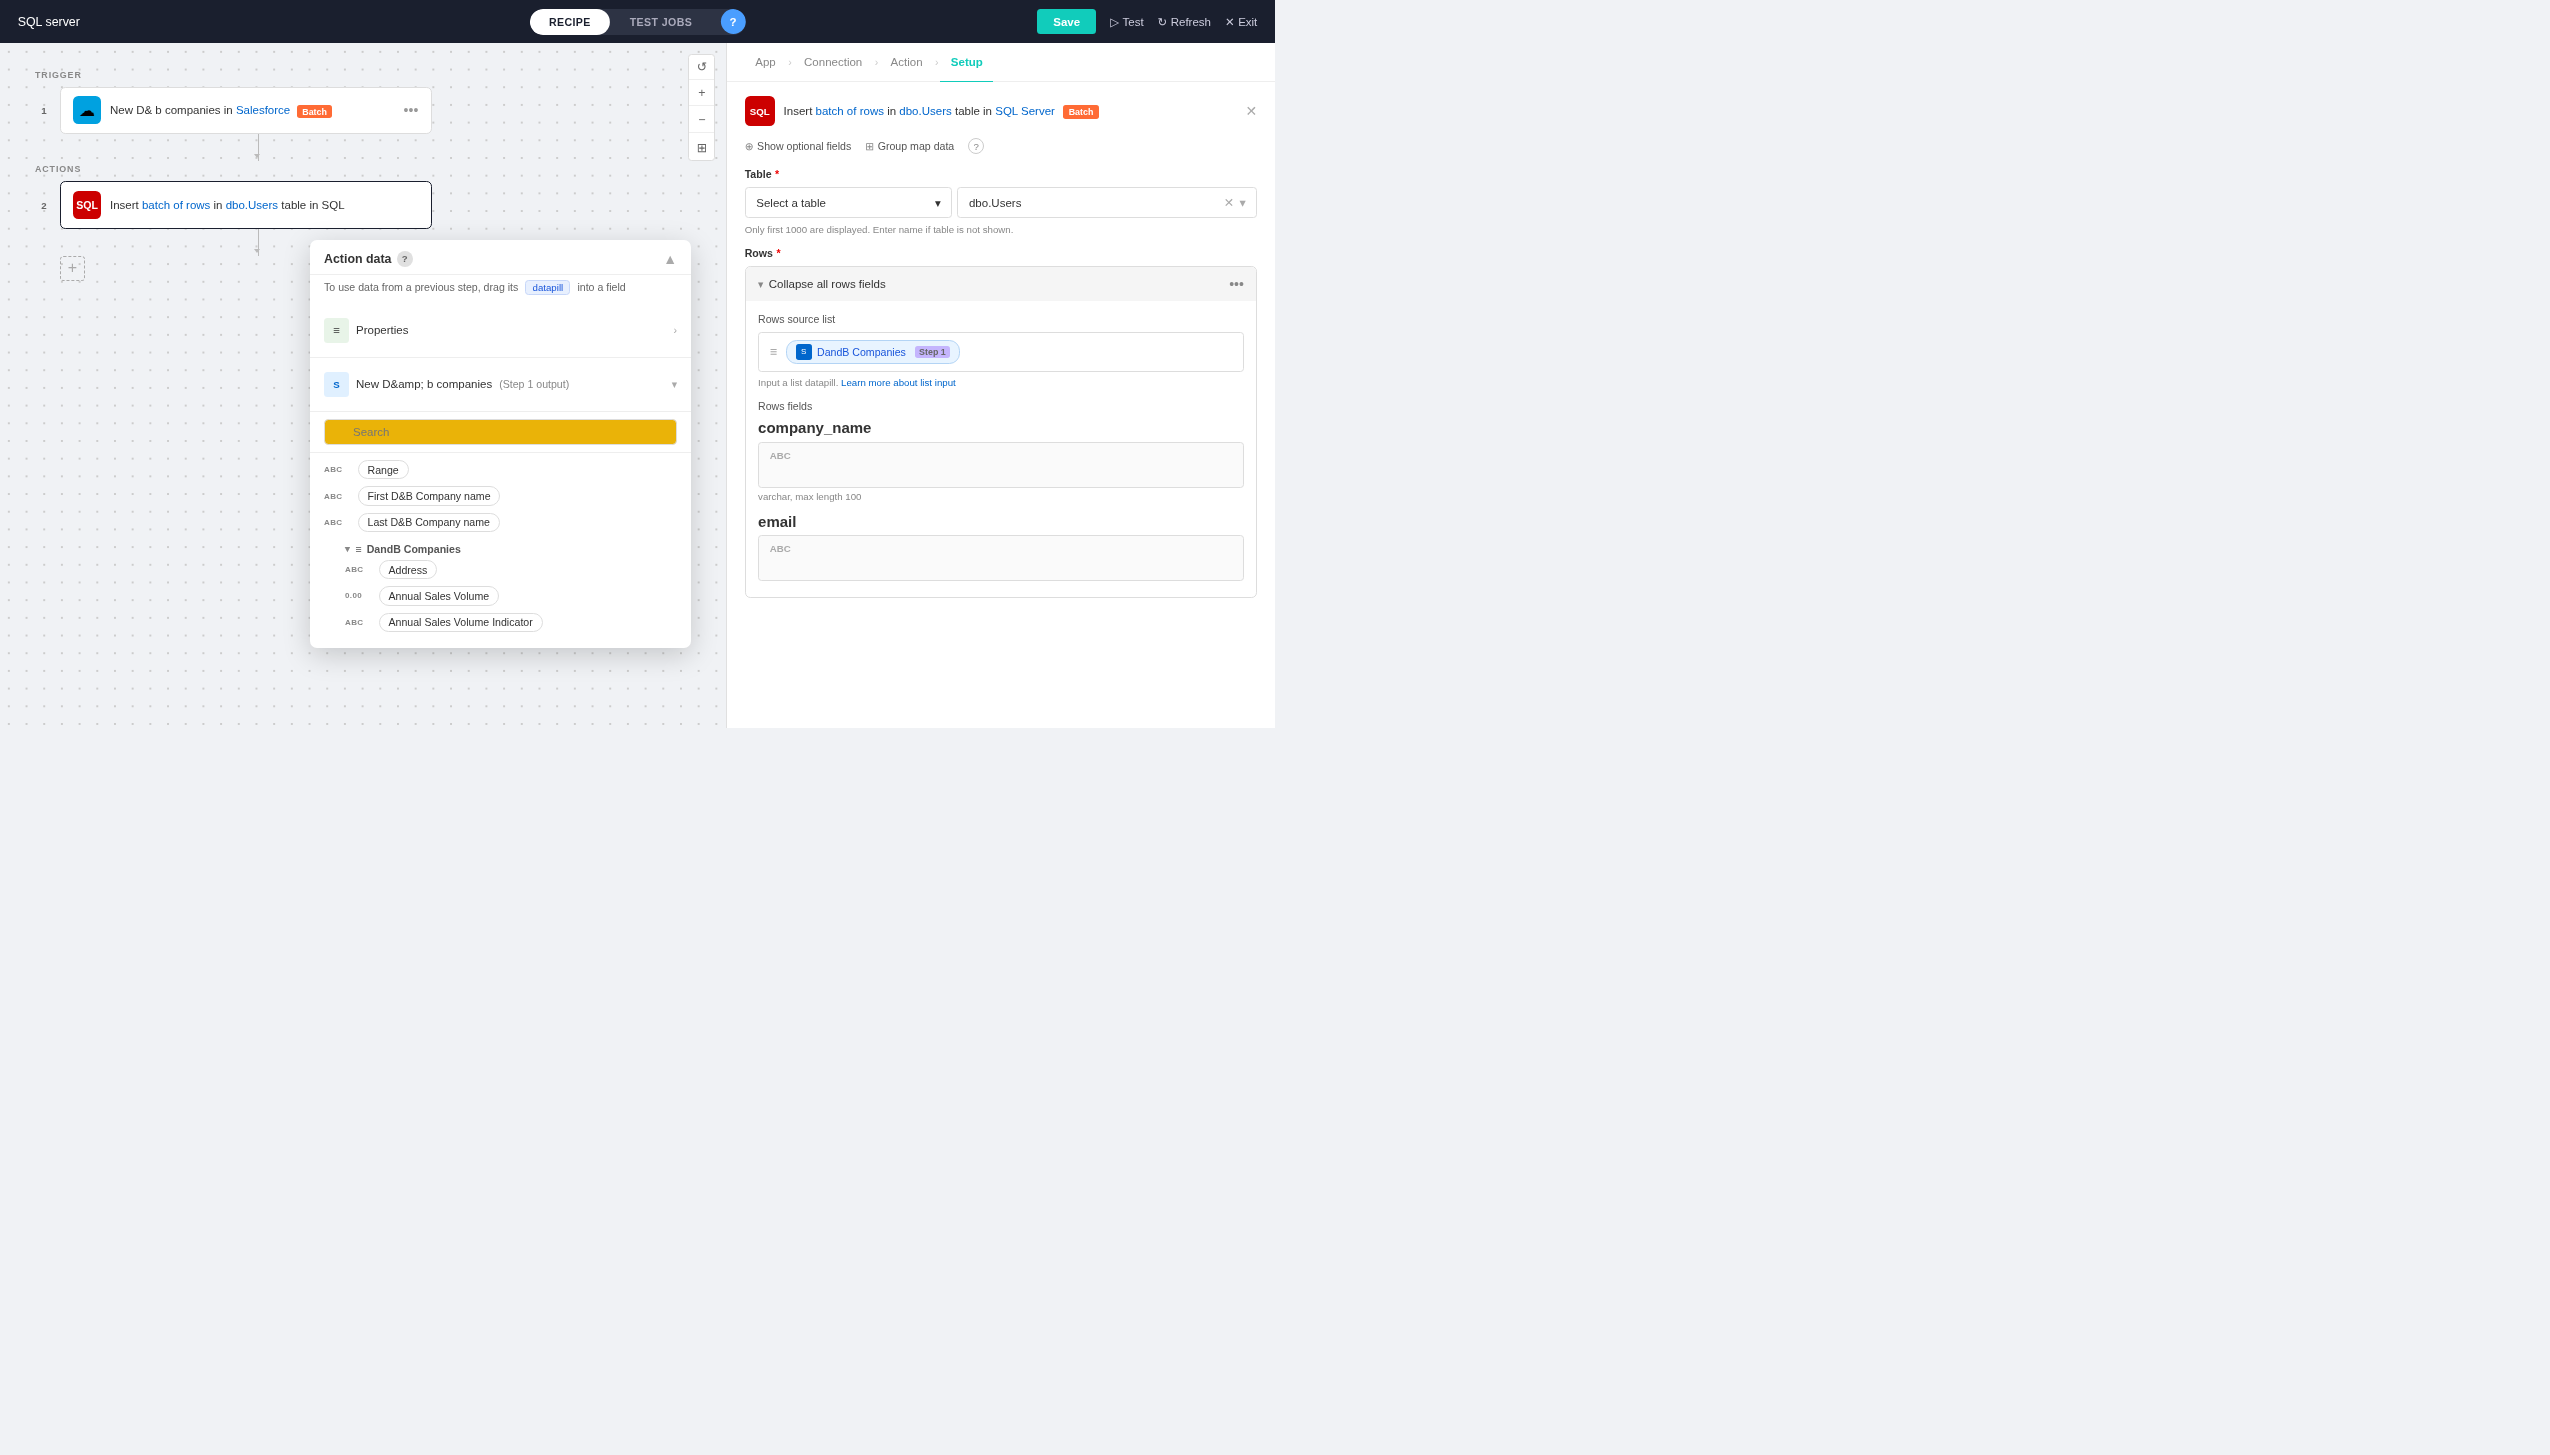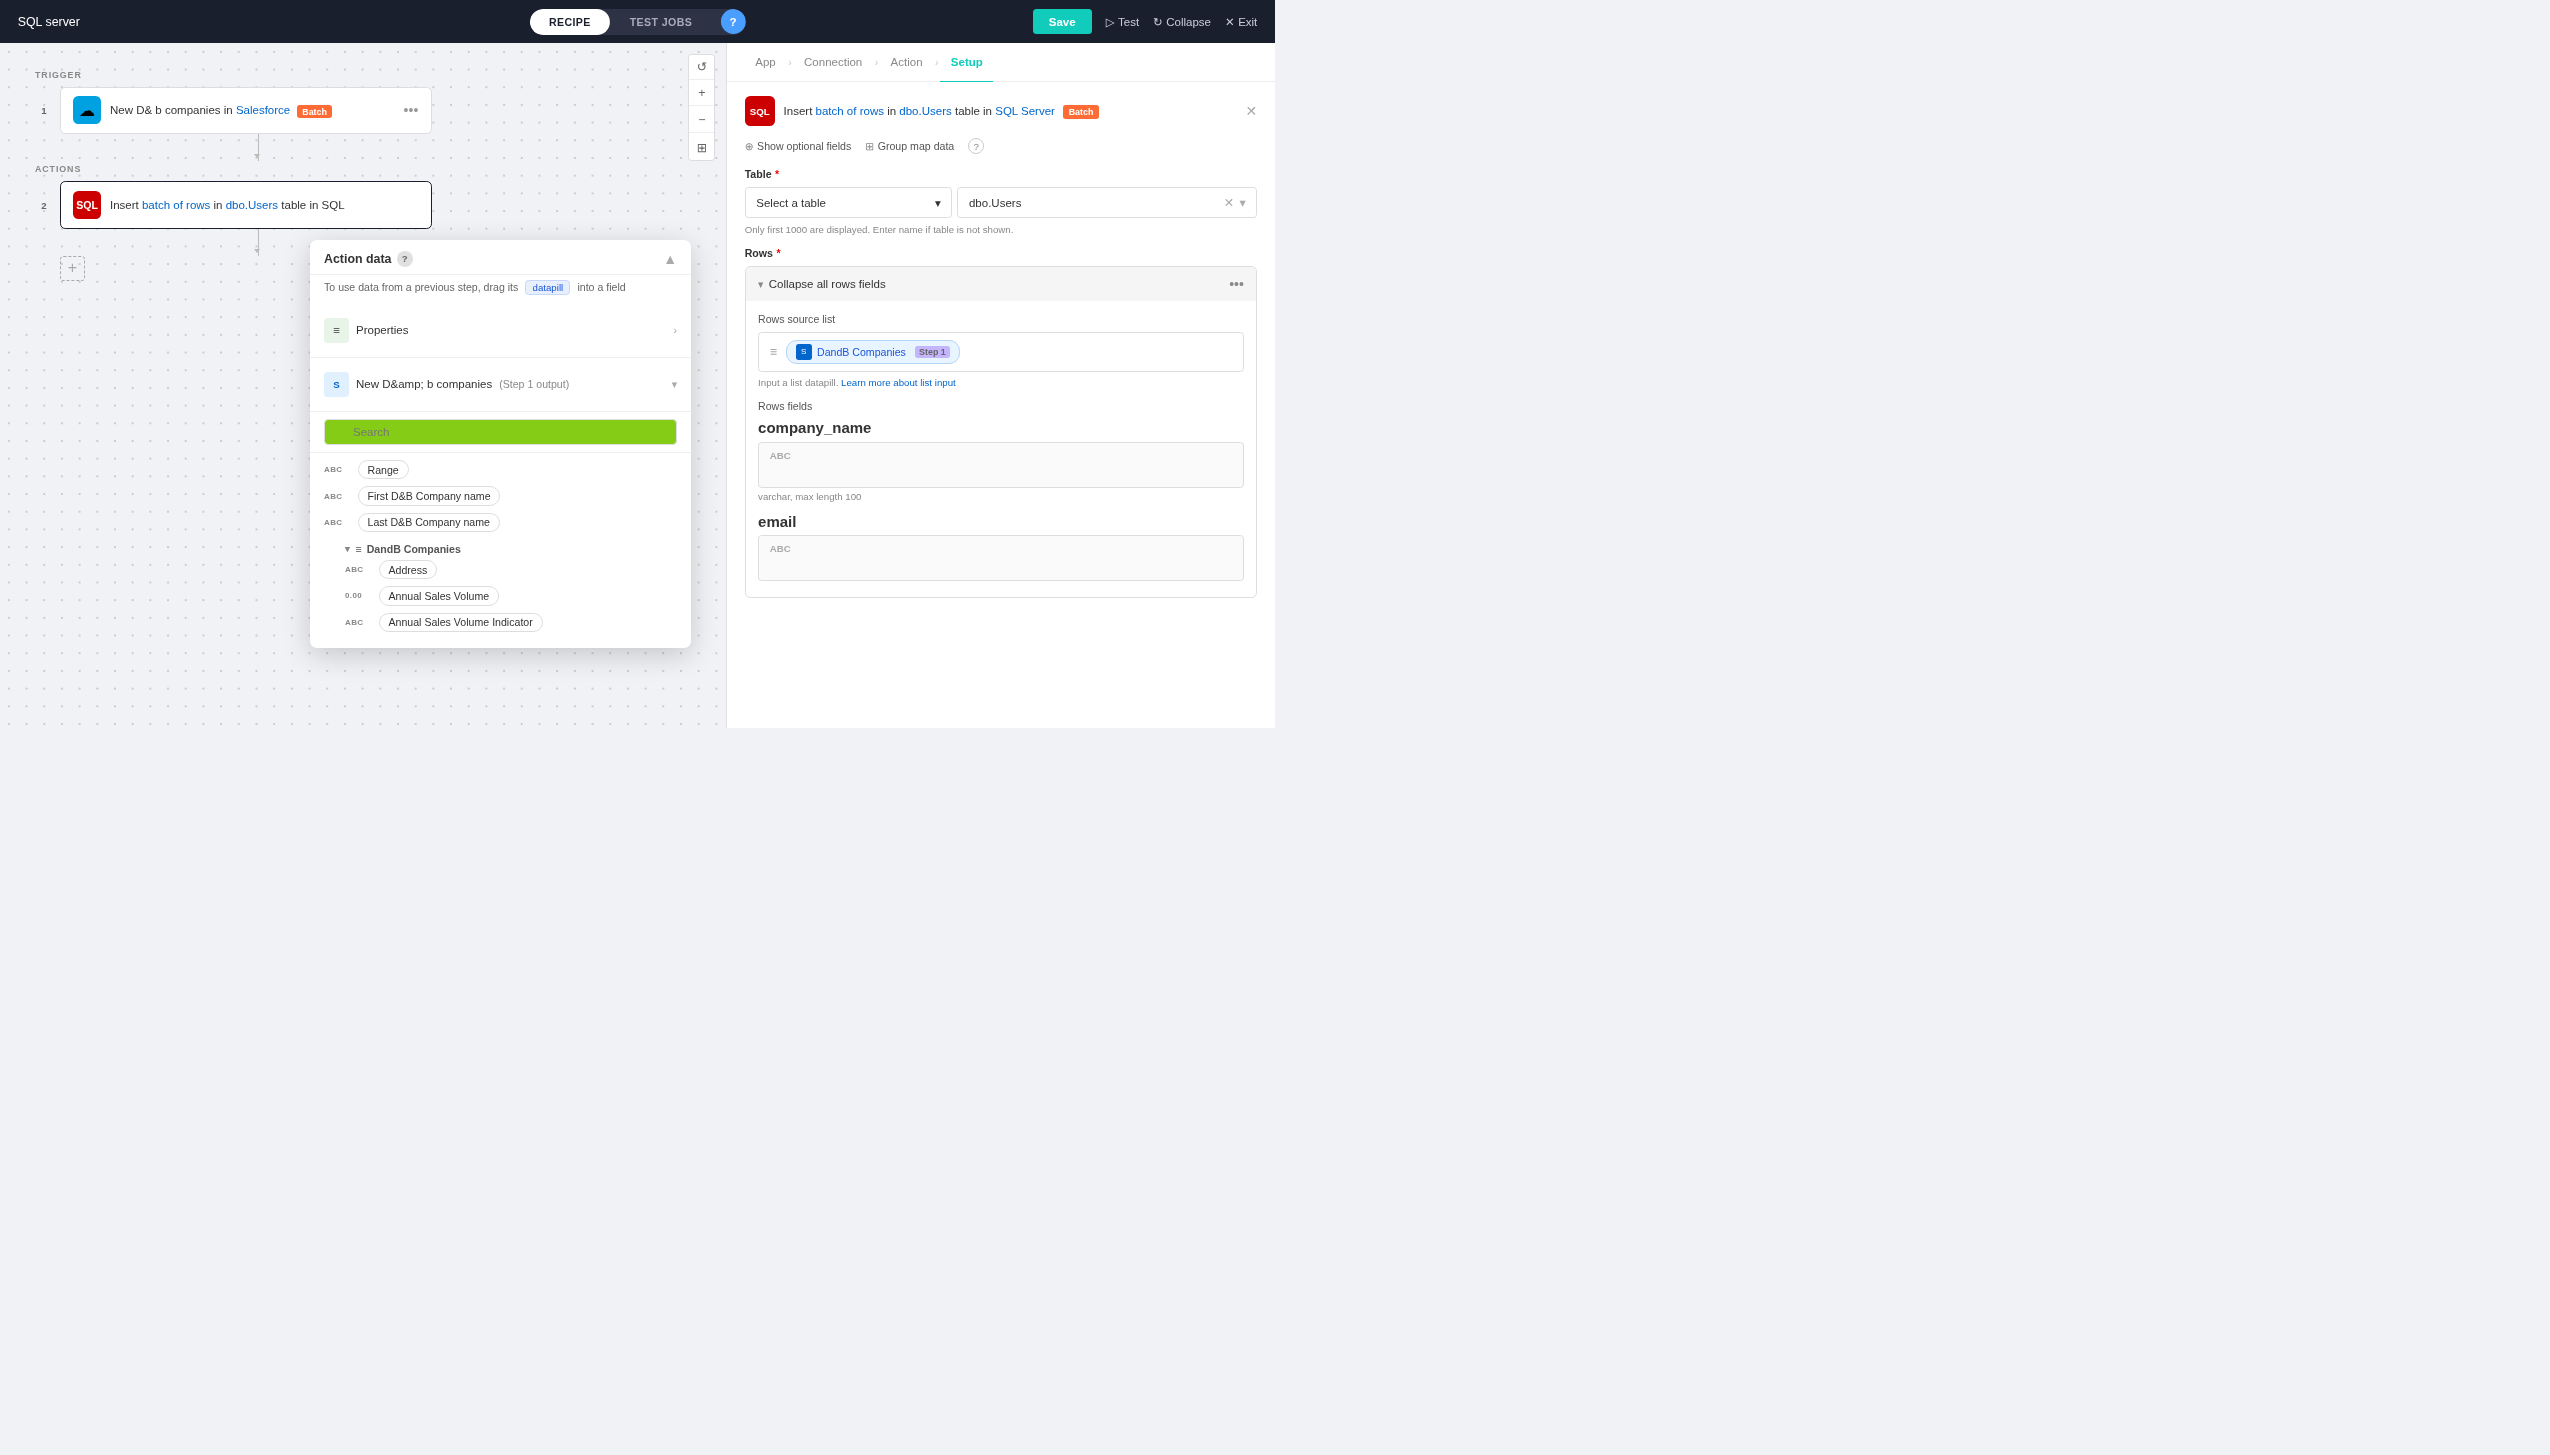--- a/index.html
+++ b/index.html
@@ -266,21 +266,21 @@
       padding: 7px 14px;
       border-bottom: 0.9px solid #eee;
     }
     .dp-search-input {
       width: 100%;
       padding: 6.2px 10.6px 6.2px 28px;
       border: 0.9px solid #ddd;
       border-radius: 4.4px;
       font-size: 11.5px;
       color: #333;
-      background: #84cc16;
+      background: #eab308;
       outline: none;
       position: relative;
     }
     .dp-search-wrap {
       position: relative;
     }
     .dp-search-icon {
       position: absolute;
       left: 8.9px;
       top: 50%;
@@ -548,21 +548,21 @@
     <div class="help-btn">?</div>
   </div>
   <div class="top-nav-right">
     <button class="save-btn">Save</button>
     <span class="nav-action">
       <span>▷</span>
       <span>Test</span>
     </span>
     <span class="nav-action">
       <span>↻</span>
-      <span>Collapse</span>
+      <span>Refresh</span>
     </span>
     <span class="nav-action">
       <span>✕</span>
       <span>Exit</span>
     </span>
   </div>
 </div>
 
 <div class="main-layout">
 

